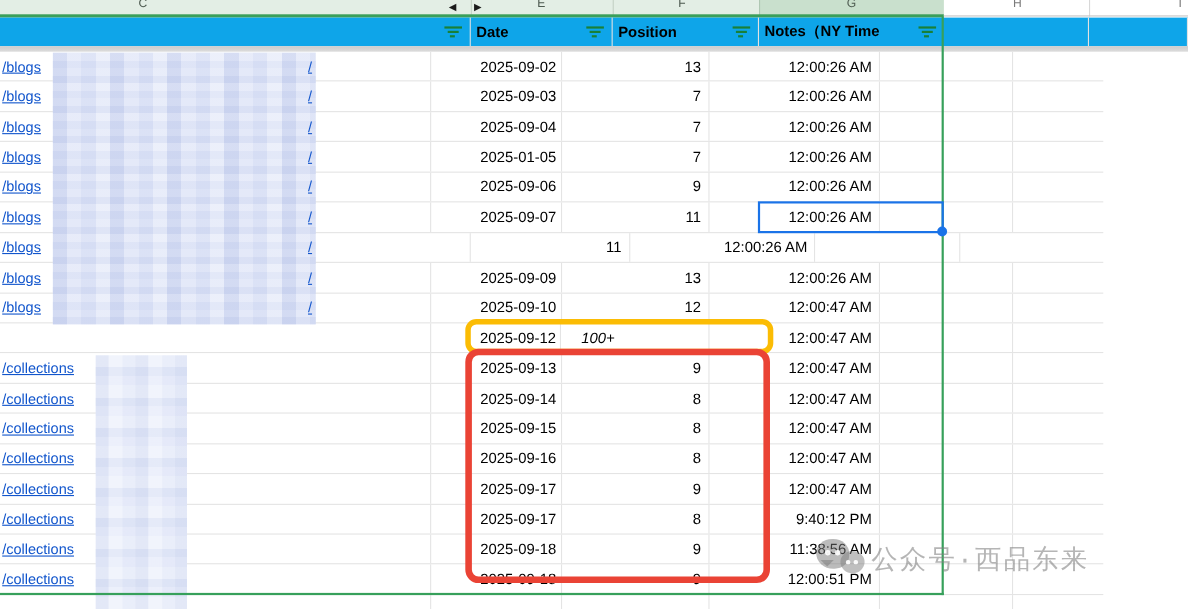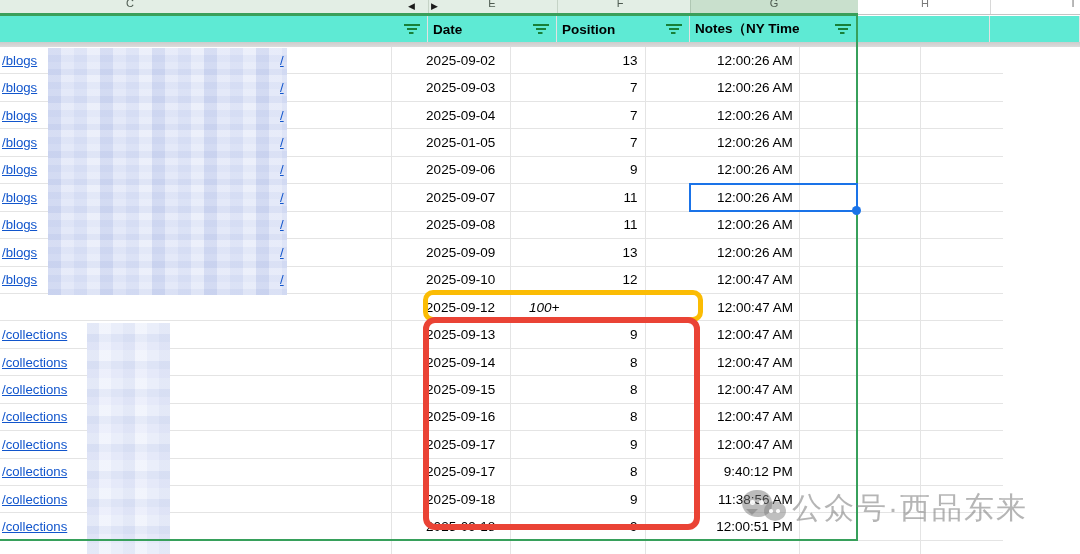--- a/index.html
+++ b/index.html
@@ -12,42 +12,42 @@
   .strip-green{position:absolute;left:0;top:0;width:858px;height:15px;background:#e3eee5;}
   .strip-sel{position:absolute;left:690px;top:0;width:168px;height:15px;background:#c9e0cd;}
   .strip-div{position:absolute;top:0;width:1px;height:15px;background:rgba(60,90,60,.18);}
   .strip-div.gray{background:#d8d8d8;}
   .col-letter{position:absolute;top:-4px;width:24px;text-align:center;font-size:11px;color:#4d5a50;line-height:15px;}
   .col-letter.dim{color:#7a7a7a;}
   .strip-underline{position:absolute;left:0;top:13.4px;width:858px;height:2.4px;background:#3a9f5a;}
   .strip-underline-gray{position:absolute;left:858px;top:13.8px;width:222px;height:1.2px;background:#c4c4c4;}
   .pane-arrow{position:absolute;top:-1px;font-size:9px;color:#1a1a1a;line-height:15px;}
   
-  .header-row{position:absolute;left:0;top:15.8px;width:1080px;height:26.5px;display:flex;background:#5eead4;}
+  .header-row{position:absolute;left:0;top:15.8px;width:1080px;height:26.5px;display:flex;background:#0ea5e9;}
   .hcell{box-sizing:border-box;position:relative;display:flex;align-items:center;border-right:1px solid #e2e2e2;height:100%;}
   .hcell:nth-child(4){border-right:none;}
   .hcell .label{font-weight:bold;font-size:13.5px;padding-left:5px;white-space:nowrap;}
   .filter-icon{position:absolute;right:7px;top:50%;margin-top:-5.5px;width:17px;height:11px;
     background:
       linear-gradient(#188038,#188038) 50% 0/16px 2.3px no-repeat,
       linear-gradient(#188038,#188038) 50% 4.3px/10px 2.3px no-repeat,
       linear-gradient(#188038,#188038) 50% 8.6px/4.5px 2.3px no-repeat;}
   .w-link{width:428px;} .w-date{width:129px;} .w-pos{width:133px;} .w-notes{width:168px;}
   .w-h{width:132px;} .w-i{width:90px;}
   
   .frozen-shadow{position:absolute;left:0;top:42.2px;width:1080px;height:4.8px;
     background:linear-gradient(180deg,#cccccc,#dcdcdc);}
   
   .grid{position:absolute;left:0;top:47px;width:1003px;}
   .row{display:flex;box-sizing:border-box;height:27.44px;border-bottom:1px solid #e4e4e4;}
   .row.partial{height:13px;border-bottom:none;}
   .cell{box-sizing:border-box;border-right:1px solid #e4e4e4;height:100%;display:flex;align-items:center;font-size:13.5px;white-space:nowrap;overflow:visible;}
   .cell:last-child{border-right:none;}
   .c-link{width:428px;position:relative;padding-left:2px;}
-  .c-date{width:129px;justify-content:flex-end;padding-right:15px;}
+  .c-date{width:129px;justify-content:flex-end;padding-right:4px;}
   .c-pos{width:133px;justify-content:flex-end;padding-right:7px;margin-left:12px;}
   .c-pos.left{justify-content:flex-start;padding-left:6px;font-style:italic;}
   .c-notes{width:168px;justify-content:flex-end;padding-right:6px;}
   .c-h{width:132px;} .c-i{width:90px;}
   .c-link a{color:#1155cc;text-decoration:underline;font-size:13.2px;cursor:pointer;}
   .trail{position:absolute;left:280px;top:0;height:100%;display:flex;align-items:center;
     color:#1155cc;text-decoration:underline;font-size:13.2px;z-index:6;}
   
   .blur-blogs{position:absolute;left:48px;top:47.5px;width:239px;height:247px;z-index:3;
     background:
@@ -66,22 +66,22 @@
   
   .box-yellow{position:absolute;left:423px;top:290px;width:280px;height:32px;border:5px solid #fbbc04;border-radius:10px;box-sizing:border-box;z-index:9;}
   .box-red{position:absolute;left:423px;top:317px;width:277px;height:213px;border:6px solid #ea4335;border-radius:12px;box-sizing:border-box;z-index:9;}
   
   .watermark{position:absolute;left:740px;top:487px;display:flex;align-items:center;z-index:10;pointer-events:none;}
   .wm-icon{position:relative;width:52px;height:42px;}
   .wm-b1{position:absolute;left:2px;top:3px;width:30px;height:27px;border-radius:50% 50% 46% 54%;background:rgba(120,120,120,.5);}
   .wm-b1:after{content:"";position:absolute;left:4px;bottom:-4px;width:0;height:0;border:6px solid transparent;border-top-color:rgba(120,120,120,.5);}
   .wm-b2{position:absolute;left:24px;top:14px;width:22px;height:20px;border-radius:50%;background:rgba(128,128,128,.5);}
   .wm-dot{position:absolute;width:4.5px;height:4.5px;border-radius:50%;background:#fff;opacity:.9;}
-  .wm-text{font-size:30px;letter-spacing:2px;color:rgba(128,128,128,.58);white-space:nowrap;
-    font-family:Liberation Sans, sans-serif;}
+  .wm-text{font-size:24px;letter-spacing:2px;color:rgba(128,128,128,.58);white-space:nowrap;
+    font-family:Liberation Mono, monospace;}
 </style>
 </head>
 <body>
 
 <div class="canvas">
 
   <div class="strip">
     <div class="strip-green"></div>
     <div class="strip-sel"></div>
     <div class="strip-div" style="left:428px"></div>
@@ -187,21 +187,20 @@
         <div class="cell c-pos">11</div>
         <div class="cell c-notes">12:00:26 AM</div>
         <div class="cell c-h"></div>
         <div class="cell c-i"></div>
       </div>
       <div class="row">
         <div class="cell c-link">
           <a href="#">/blogs</a>
           <span class="trail">/</span>
         </div>
-        <div class="cell c-date">2025-09-08</div>
         <div class="cell c-pos">11</div>
         <div class="cell c-notes">12:00:26 AM</div>
         <div class="cell c-h"></div>
         <div class="cell c-i"></div>
       </div>
       <div class="row">
         <div class="cell c-link">
           <a href="#">/blogs</a>
           <span class="trail">/</span>
         </div>

